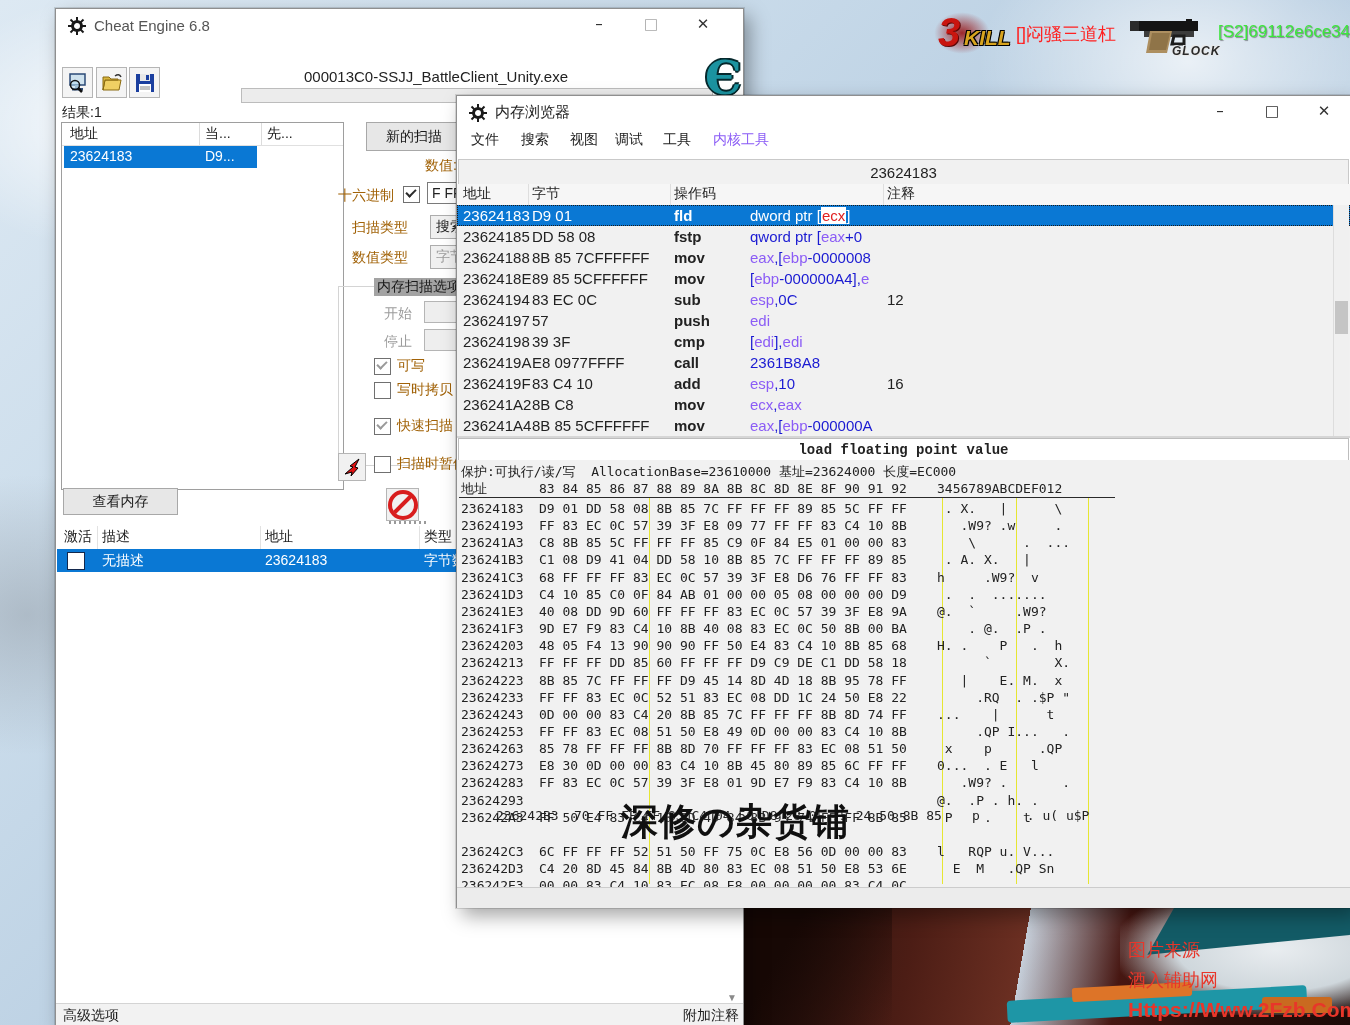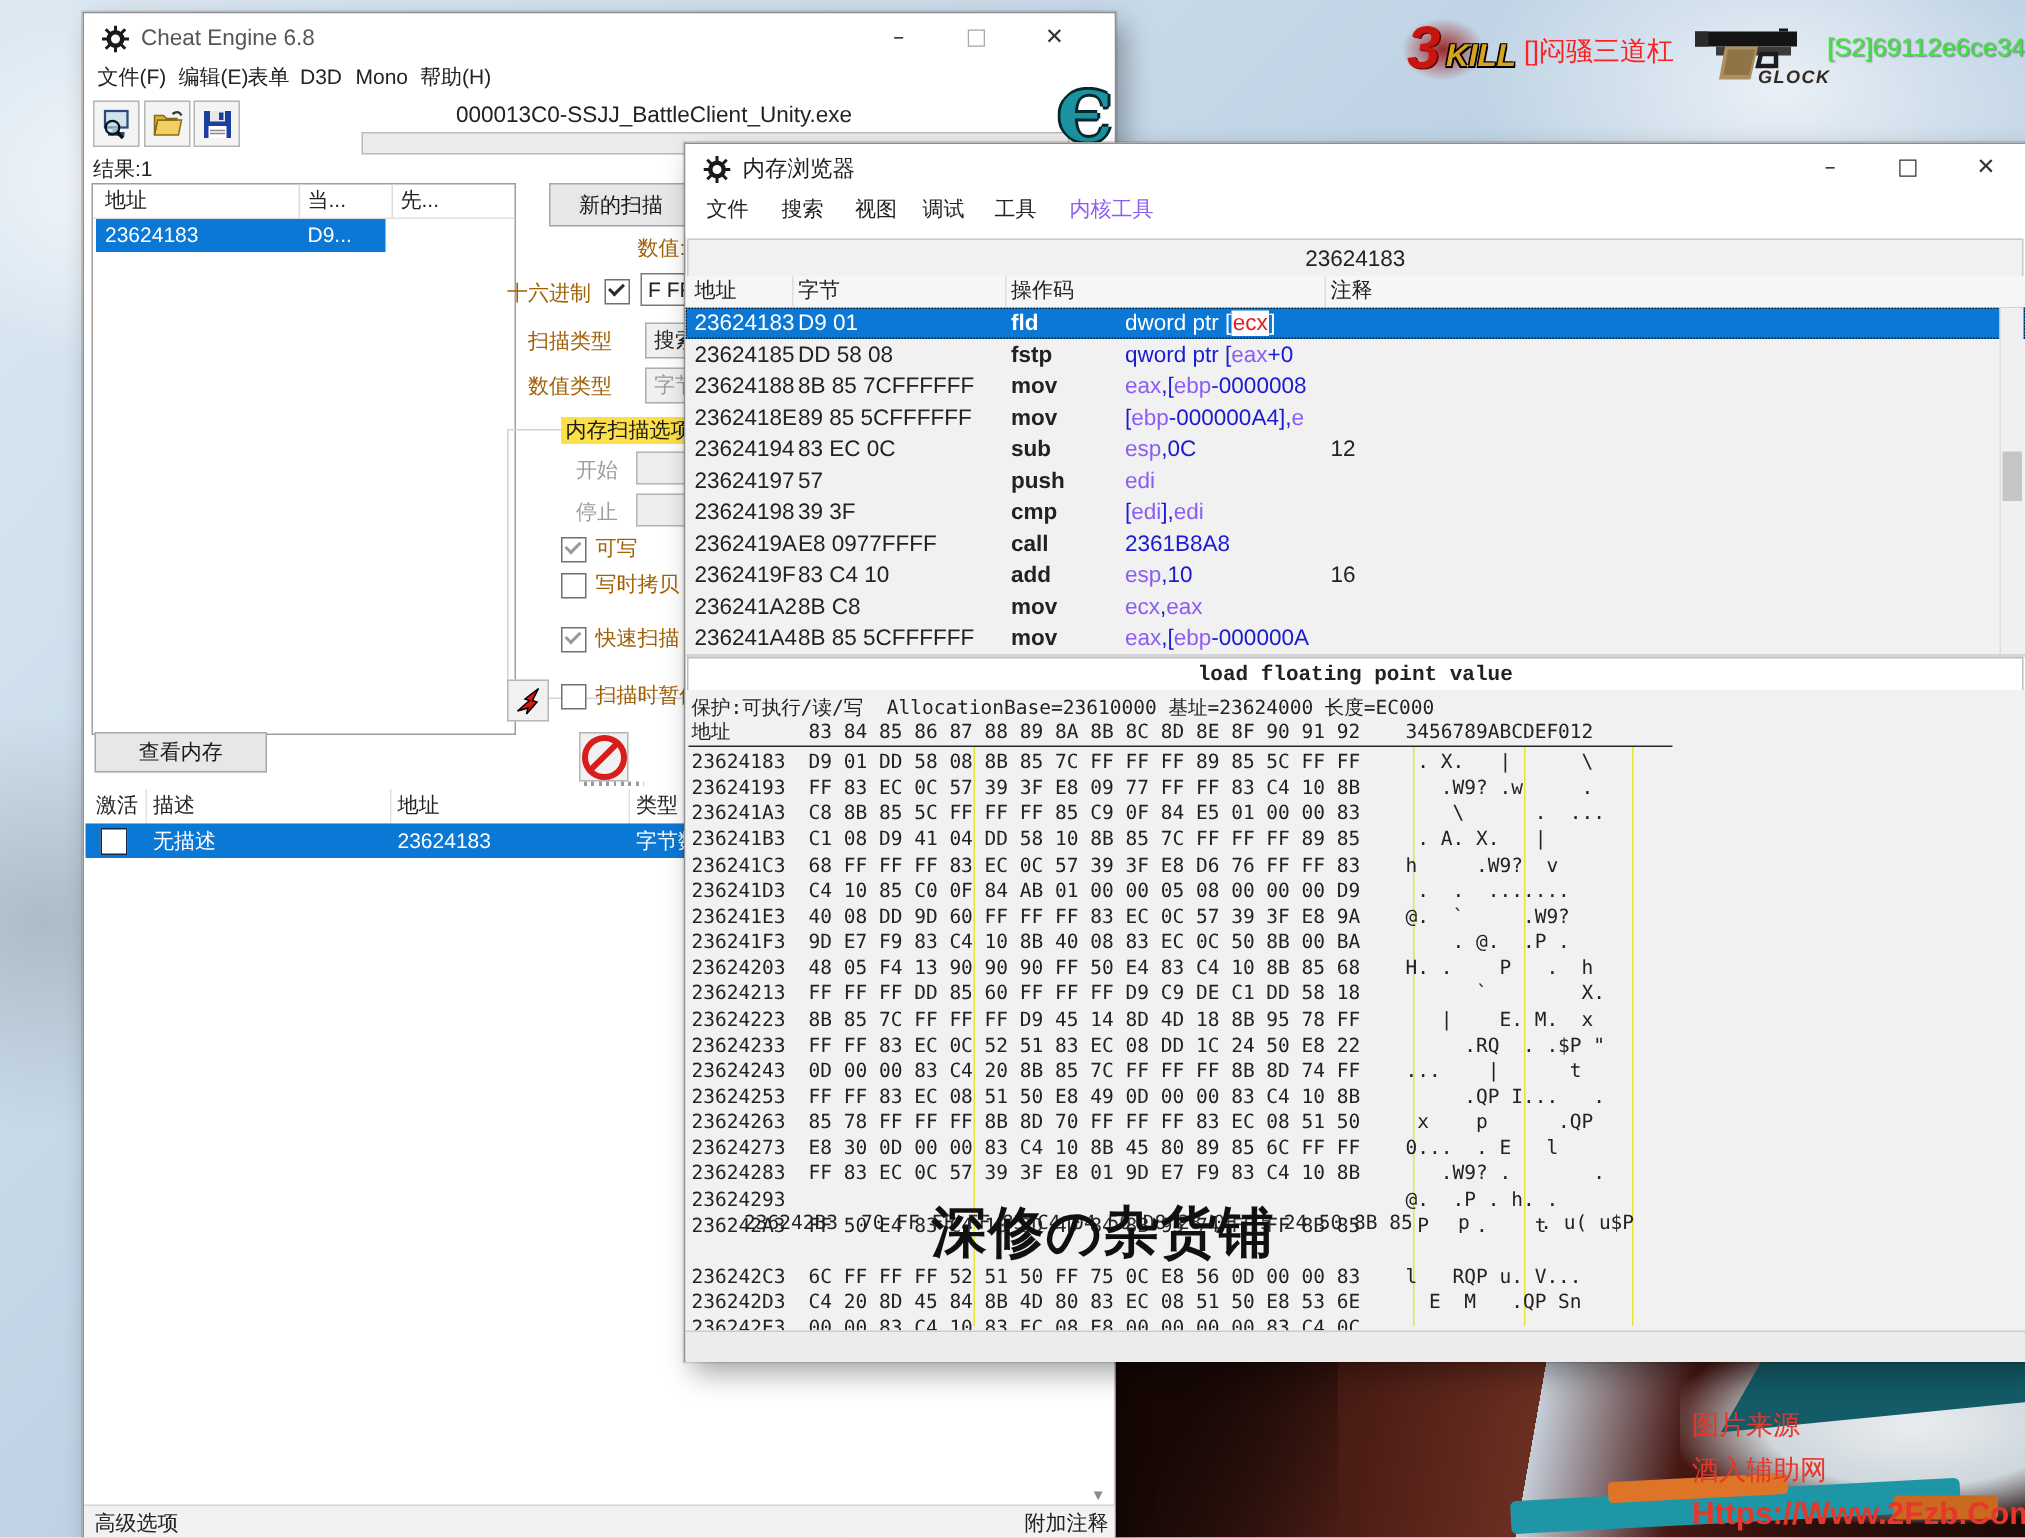--- a/index.html
+++ b/index.html
@@ -50,21 +50,21 @@
   .lbl{position:absolute;font-size:14px;color:#a16207;white-space:nowrap}
   .lbl.dis{color:#9c9c9c}
   .input{position:absolute;background:#fff;border:1px solid #7a7a7a;font-size:14px;padding:2px 4px;white-space:nowrap}
   .input.flat{background:#eee;border:1px solid #b5b5b5}
   .dd{position:absolute;background:#f0f0f0;border:1px solid #adadad;font-size:14px;padding:2px 5px;white-space:nowrap}
   .cb{position:absolute;width:15px;height:15px;border:1px solid #707070;background:#fff}
   .cb.checked::after{content:"";position:absolute;left:2px;top:2px;width:8px;height:4px;
       border-left:2px solid #2b2b2b;border-bottom:2px solid #2b2b2b;transform:rotate(-45deg)}
   .cb.gray.checked::after{border-color:#9a9a9a}
   .groupbox{position:absolute;left:282px;top:277px;width:420px;height:178px;border:1px solid #d4d4d4}
-  .group-legend{position:absolute;left:318px;top:269px;background:#fde047;padding:0 3px;font-size:14px;color:#1a1a1a;white-space:nowrap}
+  .group-legend{position:absolute;left:318px;top:269px;background:#a3a3a3;padding:0 3px;font-size:14px;color:#1a1a1a;white-space:nowrap}
   #view-memory{position:absolute;left:7px;top:479px;width:113px;height:25px}
   .iconbtn{position:absolute;border:1px solid #b5b5b5;background:#f1f1f1;display:flex;align-items:center;justify-content:center}
   
   .noentry{width:22px;height:22px;border:4px solid #d81d1d;border-radius:50%;position:relative}
   .noentry::after{content:"";position:absolute;left:-1px;top:8px;width:24px;height:4px;background:#d81d1d;transform:rotate(-45deg)}
   .split-dots{position:absolute;left:333px;top:512px;width:40px;height:3px;
       background:repeating-linear-gradient(90deg,#9a9a9a 0 2px,transparent 2px 5px)}
   
   .ct-header{position:absolute;left:1px;top:517px;right:1px;height:23px;background:#fff;border-bottom:1px solid #d9d9d9;font-size:14px}
   .ct-header span{position:absolute;top:2px}
@@ -193,28 +193,20 @@
         </g>
       </svg>
     </span>
     <span class="title-text">Cheat Engine 6.8</span>
     <div class="winbtns" style="right:14px">
       <div class="winbtn">–</div>
       <div class="winbtn" style="color:#a8a8a8">□</div>
       <div class="winbtn">✕</div>
     </div>
   </div>
-  <div class="menubar">
-    <span style="left:9px">文件(F)</span>
-    <span style="left:63px">编辑(E)</span>
-    <span style="left:109px">表单</span>
-    <span style="left:144px">D3D</span>
-    <span style="left:181px">Mono</span>
-    <span style="left:224px">帮助(H)</span>
-  </div>
   <div class="toolbar">
     <div class="toolbtn" style="left:6px">
       <svg width="22" height="22" viewBox="0 0 22 22">
         <rect x="3" y="2" width="15" height="11" fill="#cfe2ee" stroke="#2b4a77" stroke-width="1.5"></rect>
         <rect x="8" y="13" width="5" height="3" fill="#8fa5bb"></rect>
         <rect x="5" y="16" width="11" height="2.5" fill="#2b4a77"></rect>
         <circle cx="8" cy="13" r="4.5" fill="rgba(180,220,240,.5)" stroke="#111" stroke-width="1.5"></circle>
         <line x1="11" y1="16" x2="15" y2="20" stroke="#111" stroke-width="2.5"></line>
       </svg>
     </div>

